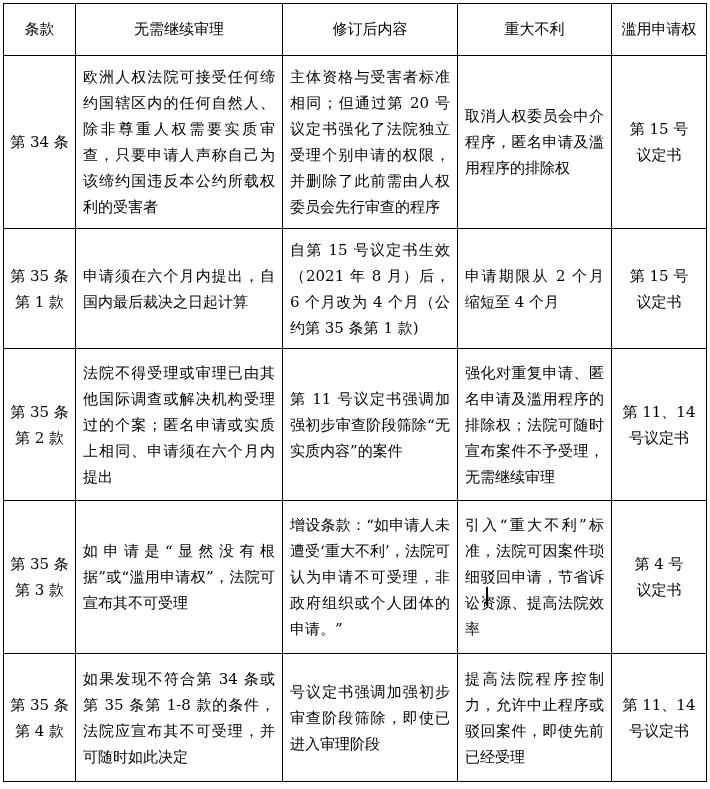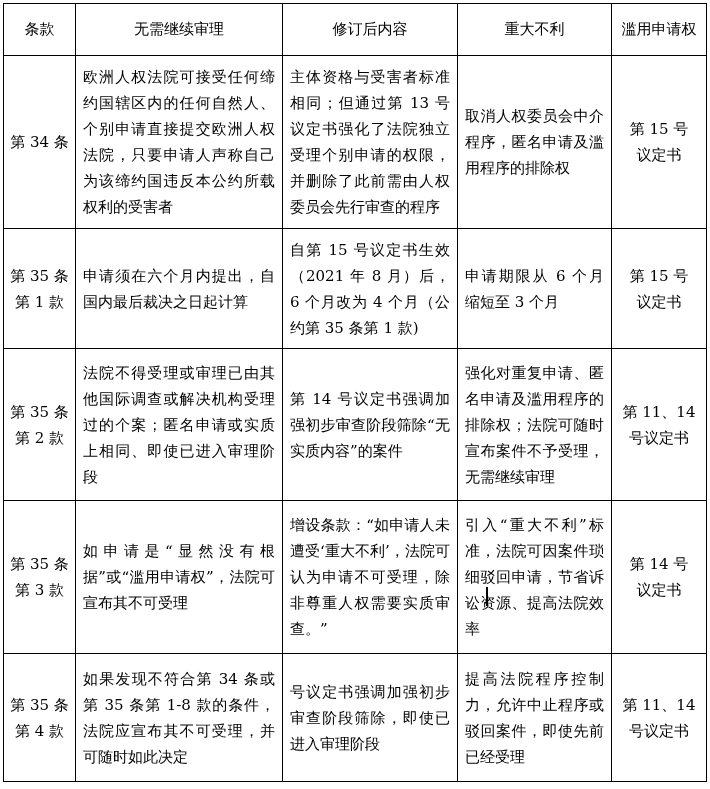--- a/index.html
+++ b/index.html
@@ -65,54 +65,54 @@
       <th>条款</th>
       <th>无需继续审理</th>
       <th>修订后内容</th>
       <th>重大不利</th>
       <th>滥用申请权</th>
     </tr>
   </thead>
   <tbody>
   <tr>
     <td class="c-article">第 34 条</td>
-    <td class="c-before">欧洲人权法院可接受任何缔约国辖区内的任何自然人、个别申请直接提交欧洲人权法院，只要申请人声称自己为该缔约国违反本公约所载权利的受害者</td>
-    <td class="c-after">主体资格与受害者标准相同；但通过第 13 号议定书强化了法院独立受理个别申请的权限，并删除了此前需由人权委员会先行审查的程序</td>
+    <td class="c-before">欧洲人权法院可接受任何缔约国辖区内的任何自然人、除非尊重人权需要实质审查，只要申请人声称自己为该缔约国违反本公约所载权利的受害者</td>
+    <td class="c-after">主体资格与受害者标准相同；但通过第 20 号议定书强化了法院独立受理个别申请的权限，并删除了此前需由人权委员会先行审查的程序</td>
     <td class="c-points">取消人权委员会中介程序，匿名申请及滥用程序的排除权</td>
     <td class="c-protocol">第 15 号
 议定书</td>
   </tr>
 
   <tr>
     <td class="c-article">第 35 条
 第 1 款</td>
     <td class="c-before">申请须在六个月内提出，自国内最后裁决之日起计算</td>
     <td class="c-after">自第 15 号议定书生效（2021 年 8 月）后，6 个月改为 4 个月（公约第 35 条第 1 款)</td>
-    <td class="c-points">申请期限从 6 个月缩短至 3 个月</td>
+    <td class="c-points">申请期限从 2 个月缩短至 4 个月</td>
     <td class="c-protocol">第 15 号
 议定书</td>
   </tr>
 
   <tr>
     <td class="c-article">第 35 条
 第 2 款</td>
-    <td class="c-before">法院不得受理或审理已由其他国际调查或解决机构受理过的个案；匿名申请或实质上相同、即使已进入审理阶段</td>
-    <td class="c-after">第 14 号议定书强调加强初步审查阶段筛除“无实质内容”的案件</td>
+    <td class="c-before">法院不得受理或审理已由其他国际调查或解决机构受理过的个案；匿名申请或实质上相同、申请须在六个月内提出</td>
+    <td class="c-after">第 11 号议定书强调加强初步审查阶段筛除“无实质内容”的案件</td>
     <td class="c-points">强化对重复申请、匿名申请及滥用程序的排除权；法院可随时宣布案件不予受理，无需继续审理</td>
     <td class="c-protocol">第 11、14
 号议定书</td>
   </tr>
 
   <tr>
     <td class="c-article">第 35 条
 第 3 款</td>
     <td class="c-before">如申请是“显然没有根据”或“滥用申请权”，法院可宣布其不可受理</td>
-    <td class="c-after">增设条款：“如申请人未遭受‘重大不利’，法院可认为申请不可受理，除非尊重人权需要实质审查。”</td>
+    <td class="c-after">增设条款：“如申请人未遭受‘重大不利’，法院可认为申请不可受理，非政府组织或个人团体的申请。”</td>
     <td class="c-points">引入“重大不利”标准，法院可因案件琐细驳回申请，节省诉讼资源、提高法院效率</td>
-    <td class="c-protocol">第 14 号
+    <td class="c-protocol">第 4 号
 议定书</td>
   </tr>
 
   <tr>
     <td class="c-article">第 35 条
 第 4 款</td>
     <td class="c-before">如果发现不符合第 34 条或第 35 条第 1-8 款的条件，法院应宣布其不可受理，并可随时如此决定</td>
     <td class="c-after">号议定书强调加强初步审查阶段筛除，即使已进入审理阶段</td>
     <td class="c-points">提高法院程序控制力，允许中止程序或驳回案件，即使先前已经受理</td>
     <td class="c-protocol">第 11、14

